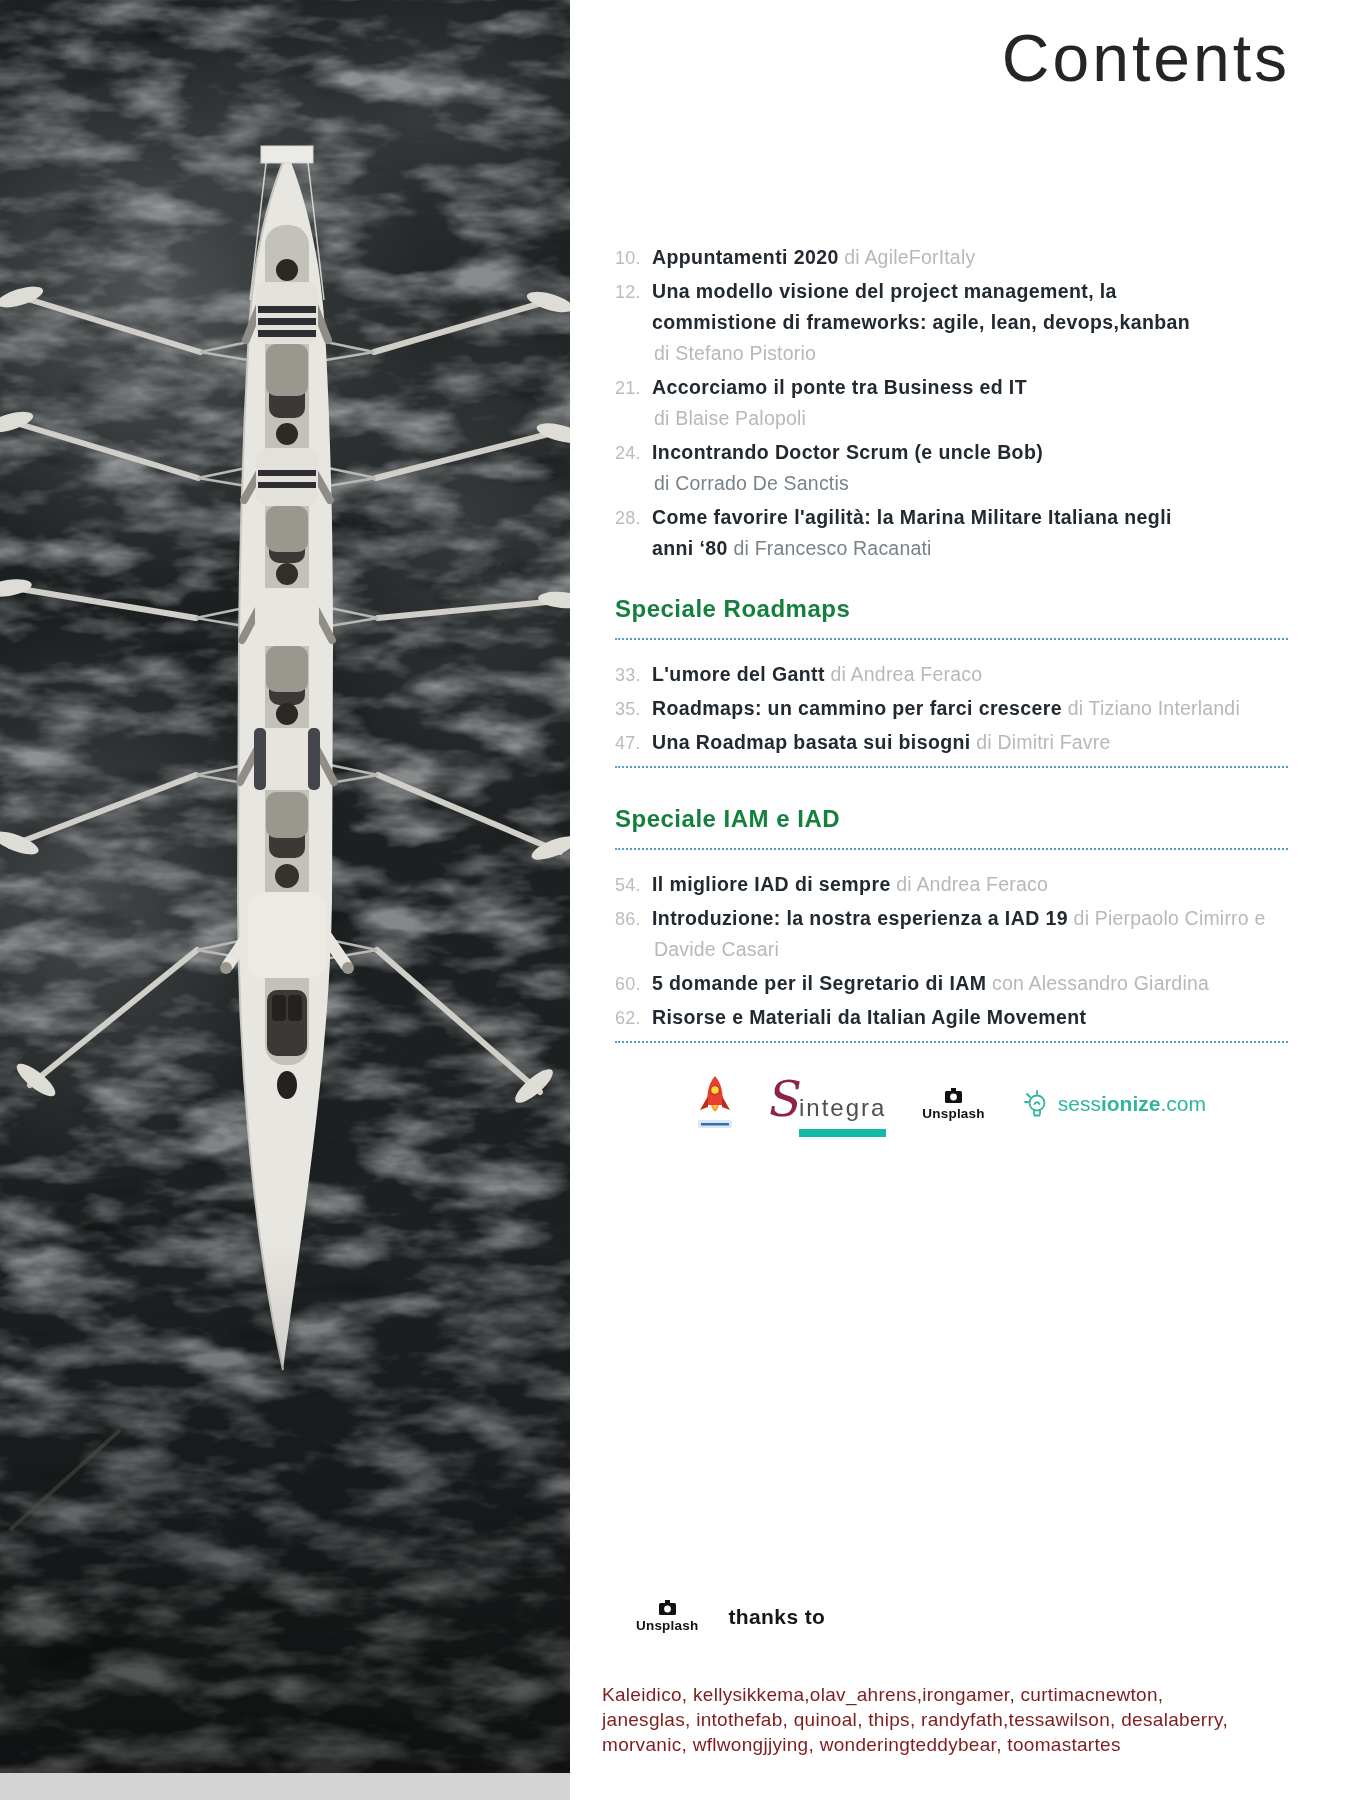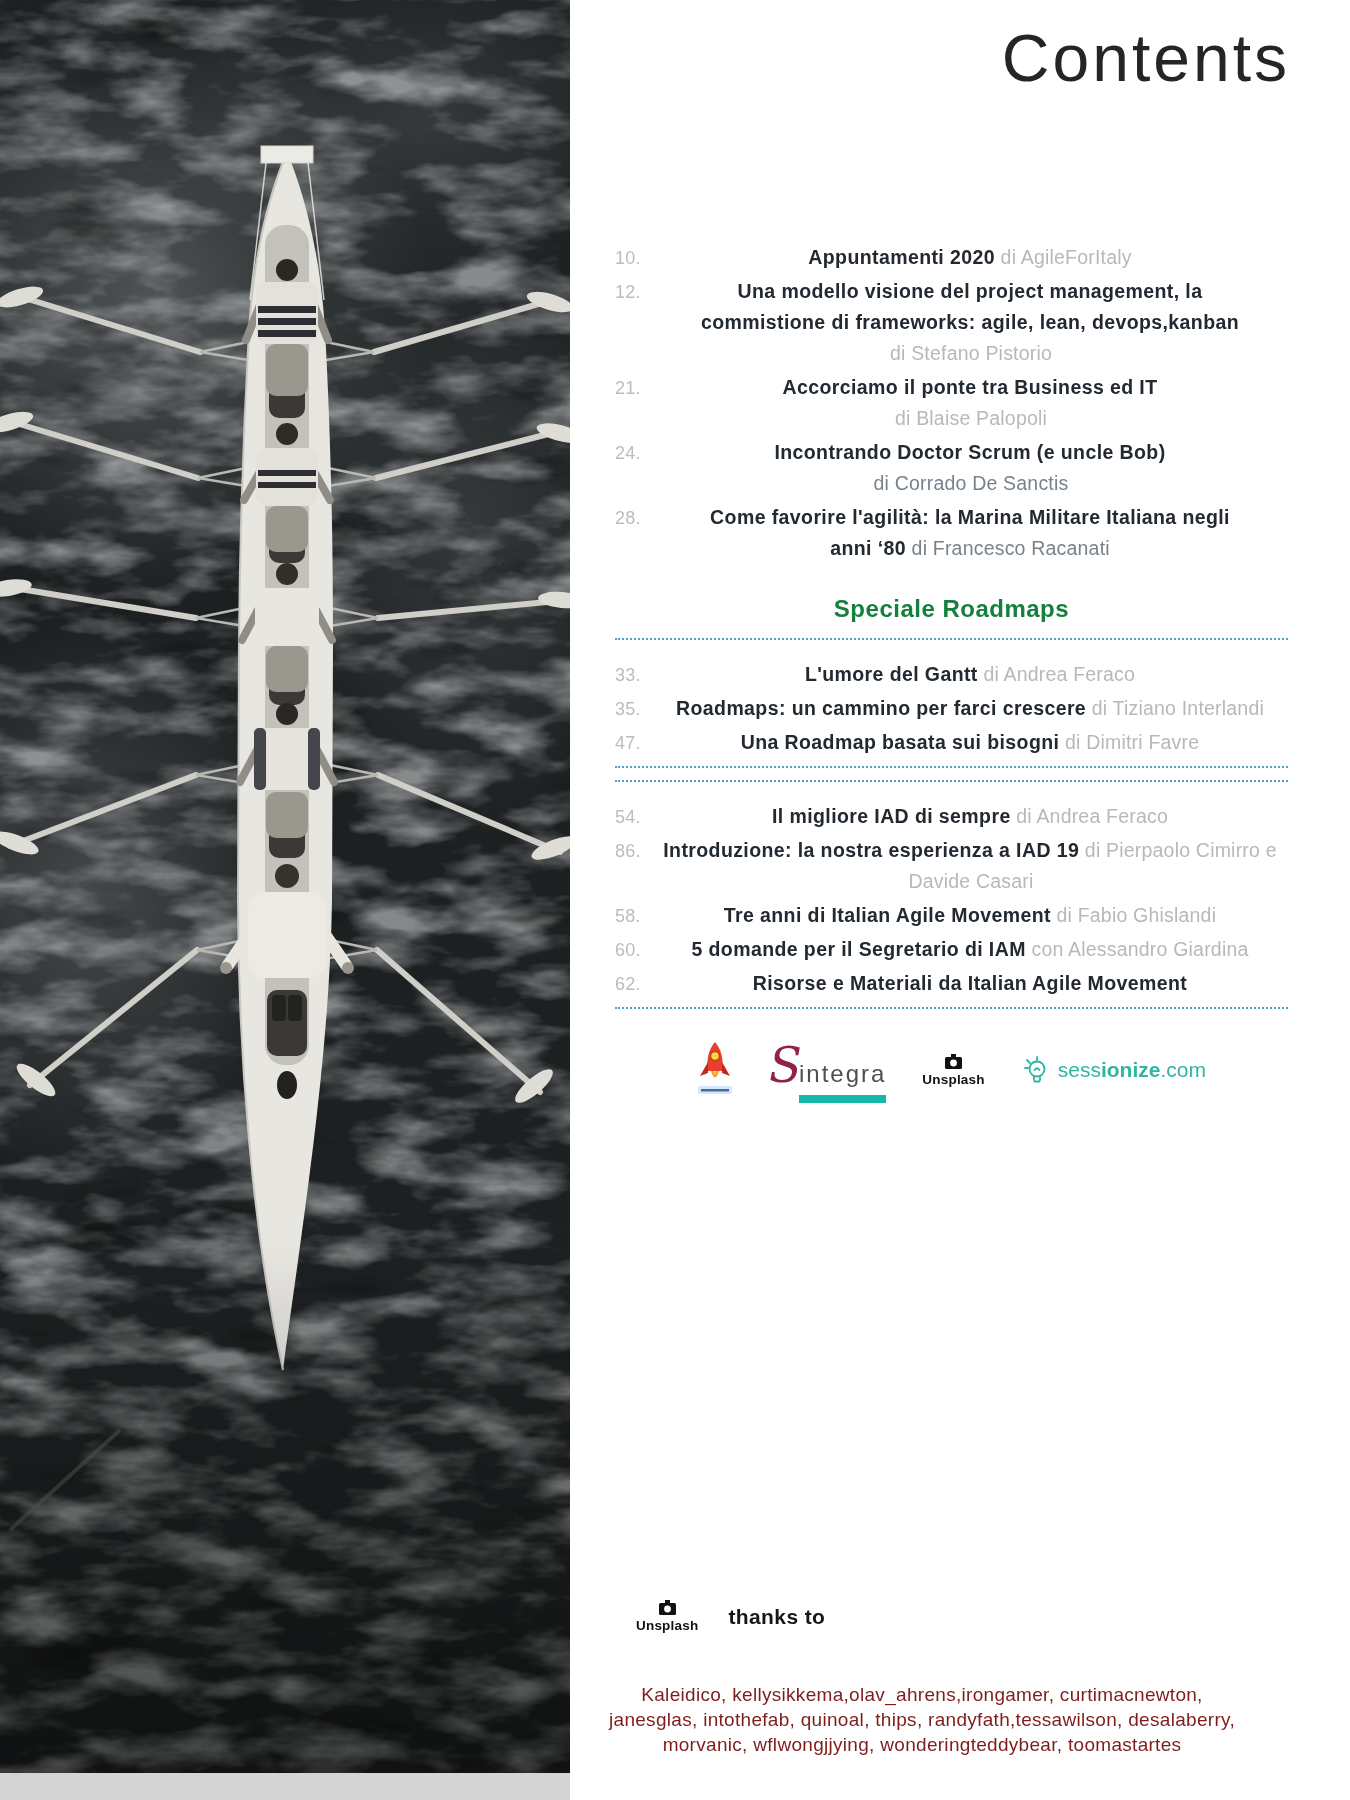--- a/index.html
+++ b/index.html
@@ -5,21 +5,21 @@
   * { box-sizing: border-box; margin: 0; padding: 0; }
   body { background:#777; font-family:"Liberation Sans", sans-serif; }
   .page { position:relative; width:1350px; height:1800px; background:#fff; overflow:hidden; margin:0 auto; }
 
   
   .photo { position:absolute; left:0; top:0; width:570px; height:1773px; background:#1d2021; overflow:hidden; }
   .photo svg { display:block; }
   .photo-strip { position:absolute; left:0; top:1773px; width:570px; height:27px; background:#d3d4d3; }
 
   
-  .content { position:absolute; left:570px; top:0; width:780px; height:1800px; background:#fff;text-align:center; }
+  .content { position:absolute; left:570px; top:0; width:780px; height:1800px; background:#fff; }
   .content-inner { padding:0 62px 0 45px; }
 
   .page-title { position:absolute; top:20px; right:60px; font-size:66px; font-weight:200;
                 color:#232526; letter-spacing:3px; }
 
   .toc { padding-top:242px; }
   .entry { position:relative; padding-left:37px; font-size:19.5px; line-height:31px;
            margin-bottom:3px; letter-spacing:.2px; }
   .entry .num { position:absolute; left:0; top:1px; color:#b9bdbf; font-weight:400; font-size:18px; }
   .entry .t   { font-weight:700; color:#222931; white-space:pre-line; letter-spacing:.4px; }
@@ -245,31 +245,29 @@
           </div>
           <div class="entry">
             <span class="num">35.</span><span class="t">Roadmaps: un cammino per farci crescere</span> <span class="a light">di Tiziano Interlandi</span>
           </div>
           <div class="entry">
             <span class="num">47.</span><span class="t">Una Roadmap basata sui bisogni</span> <span class="a light">di Dimitri Favre</span>
           </div>
         </div>
         <div class="dotted after-items"></div>
 
+        <h2 class="section-heading mt-lg">Speciale IAM e IAD</h2>
         <div class="dotted"></div>
 
         <div class="section-items">
           <div class="entry">
             <span class="num">54.</span><span class="t">Il migliore IAD di sempre</span> <span class="a light">di Andrea Feraco</span>
           </div>
           <div class="entry">
             <span class="num">86.</span><span class="t">Introduzione: la nostra esperienza a IAD 19</span> <span class="a light">di Pierpaolo Cimirro e</span><span class="a light block">Davide Casari</span>
-          </div>
-          <div class="entry">
-            <span class="num">58.</span><span class="t">Tre anni di Italian Agile Movement</span> <span class="a light">di Fabio Ghislandi</span>
           </div>
           <div class="entry">
             <span class="num">60.</span><span class="t">5 domande per il Segretario di IAM</span> <span class="a light">con Alessandro Giardina</span>
           </div>
           <div class="entry">
             <span class="num">62.</span><span class="t">Risorse e Materiali da Italian Agile Movement</span>
           </div>
         </div>
         <div class="dotted after-items"></div>
 

